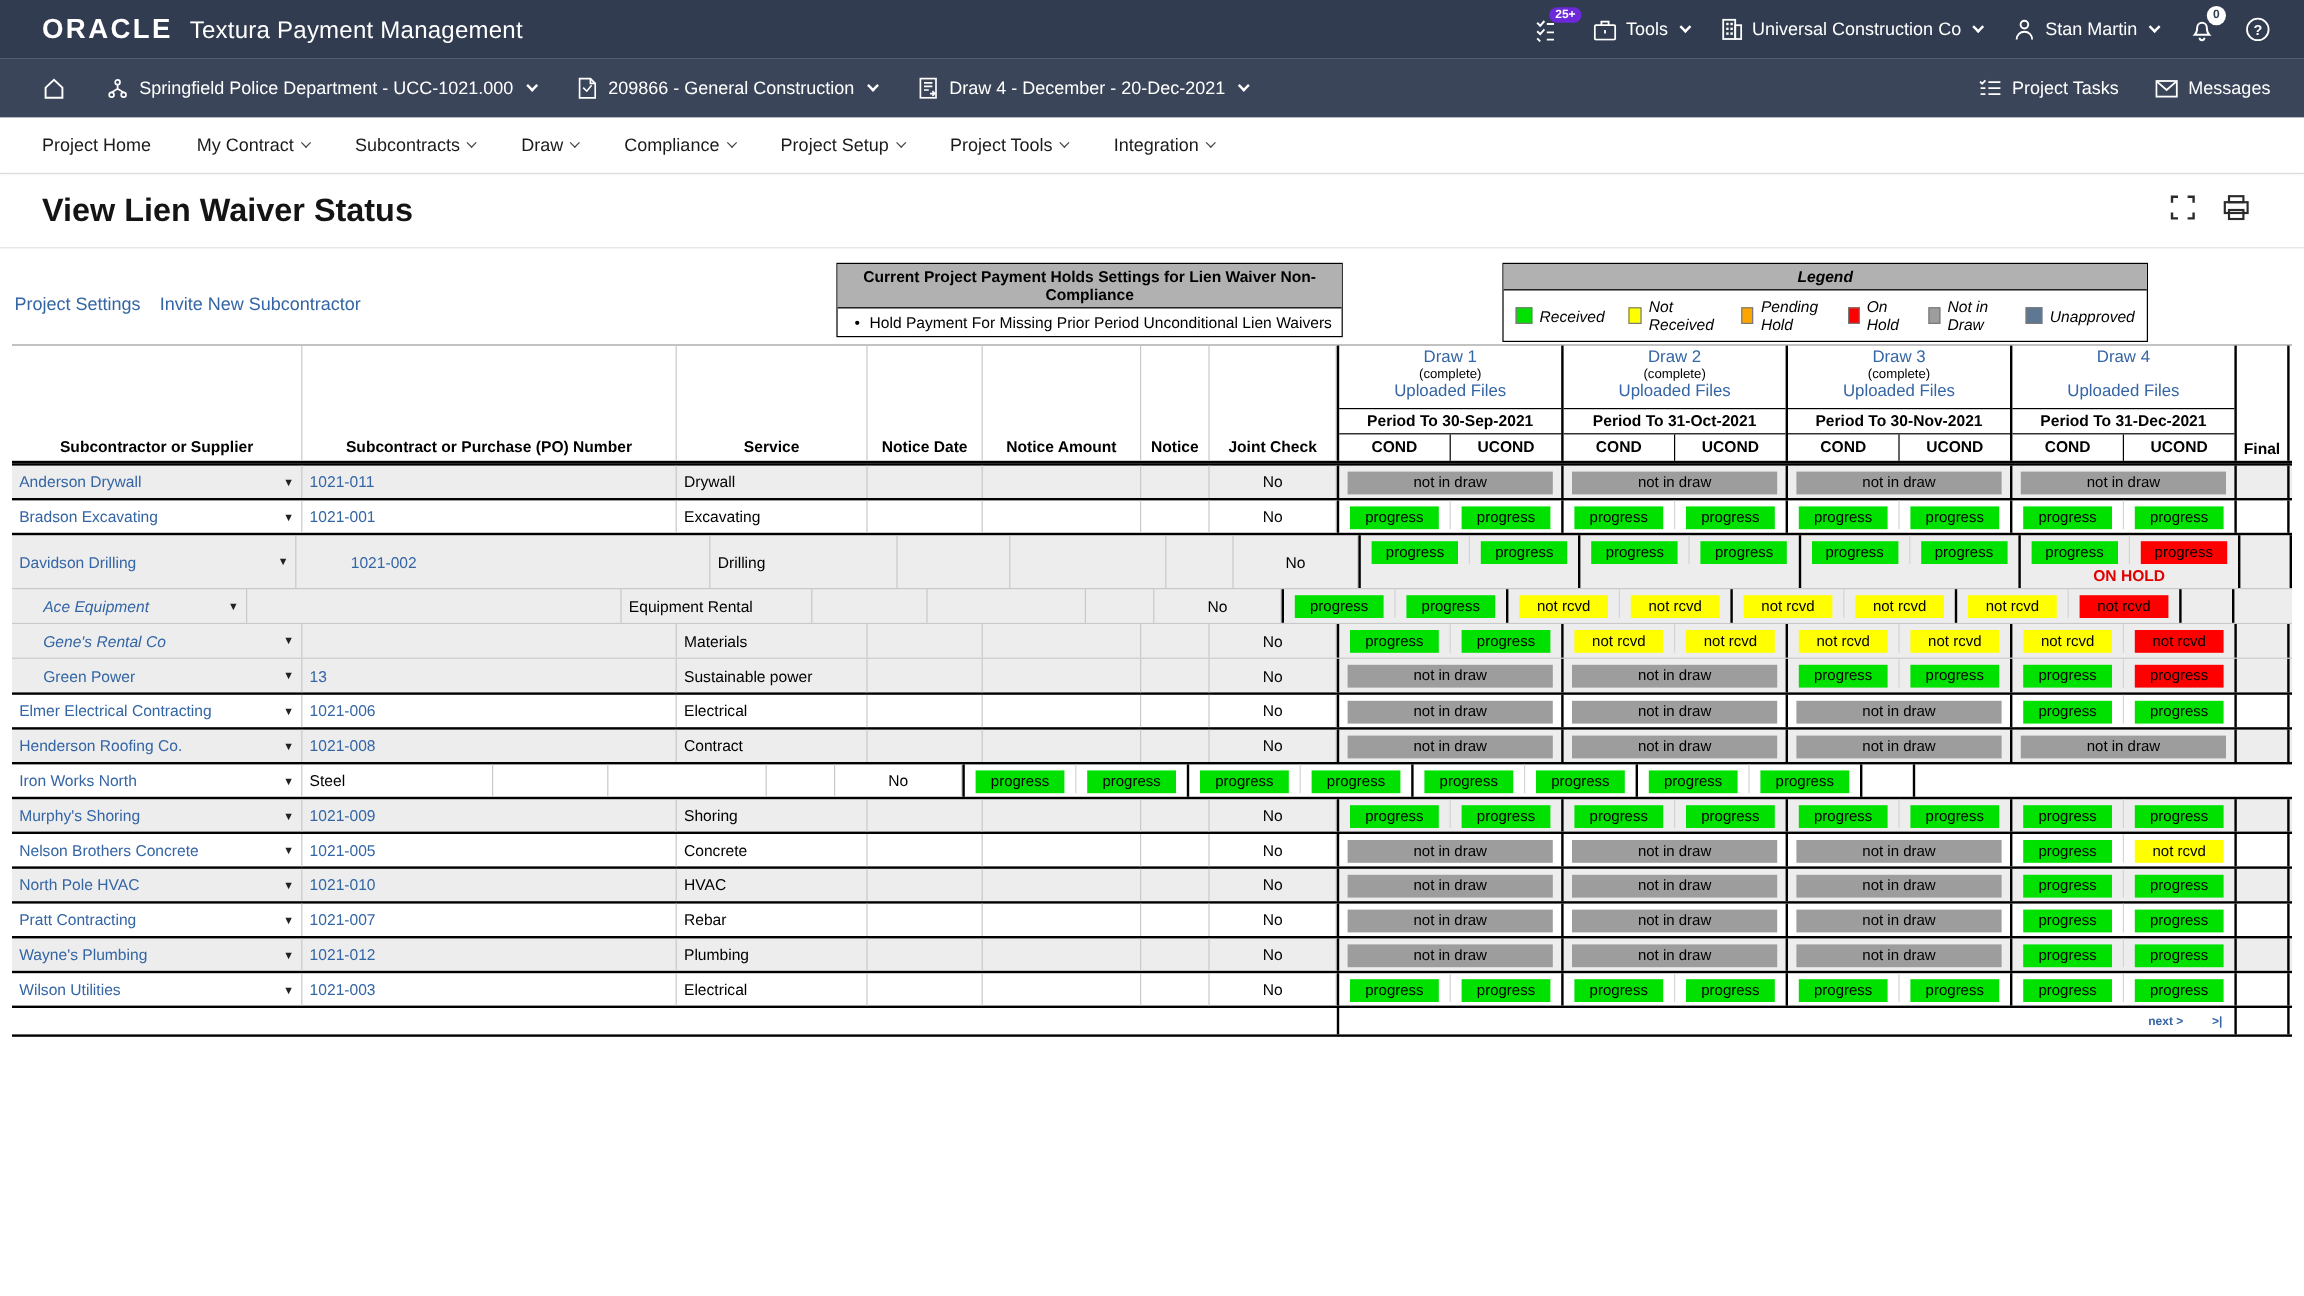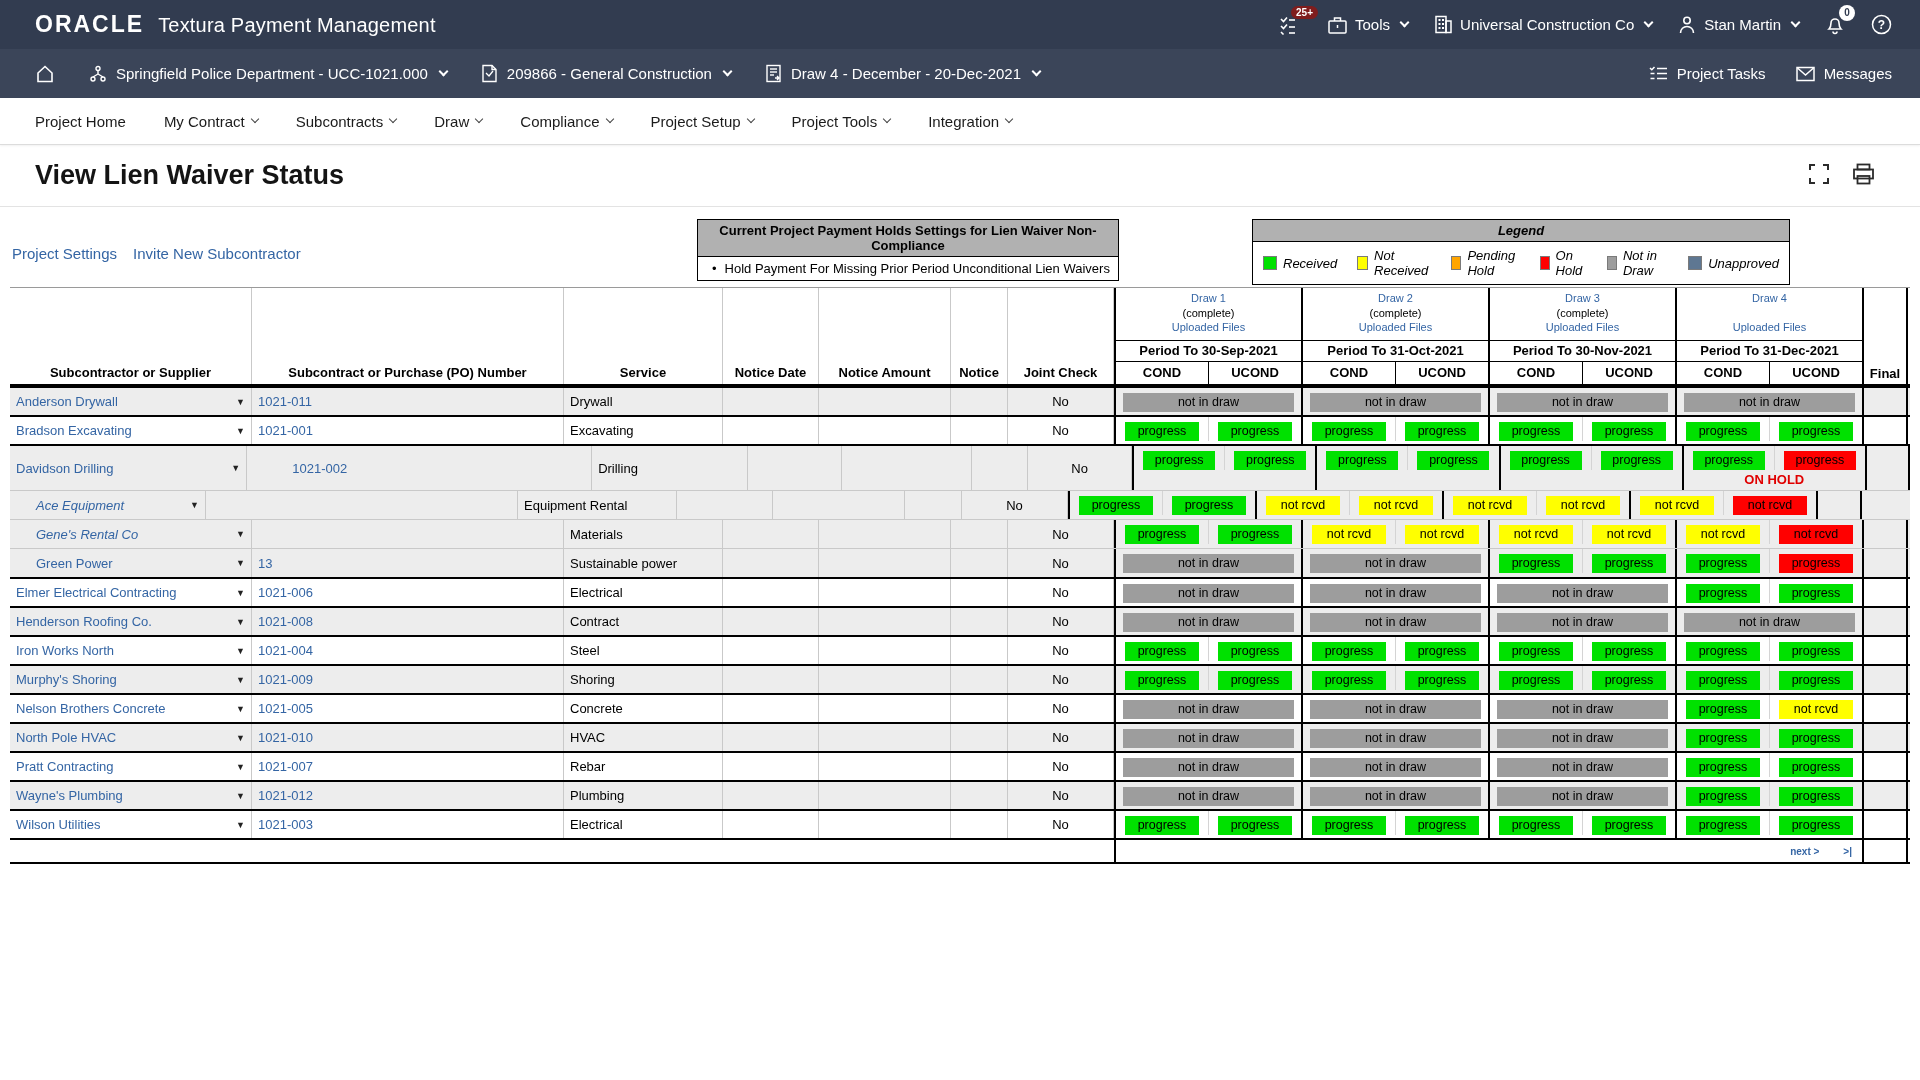--- a/index.html
+++ b/index.html
@@ -7,21 +7,21 @@
     font-family:"Liberation Sans","DejaVu Sans",sans-serif; }
 
   
   .topbar { height:49px; background:#323c50; display:flex; align-items:center;
     padding:0 28px 0 35px; color:#fff; }
   .brand { display:flex; align-items:baseline; gap:14px; }
   .brand .oracle { font-size:23px; font-weight:bold; letter-spacing:2px; }
   .brand .product { font-size:20px; font-weight:400; letter-spacing:.2px; }
   .topbar-right { margin-left:auto; display:flex; align-items:center; gap:26px; font-size:15px; }
   .tb-item { display:flex; align-items:center; gap:8px; cursor:pointer; position:relative; }
-  .badge-teal { position:absolute; top:-9px; right:-16px; background:#7f1d1d; color:#fff;
+  .badge-teal { position:absolute; top:-9px; right:-16px; background:#6d28d9; color:#fff;
     border-radius:9px; font-size:10px; font-weight:bold; padding:1px 5px; }
   .badge-white { position:absolute; top:-9px; right:-10px; background:#fff; color:#323c50;
     border-radius:9px; font-size:10px; font-weight:bold; min-width:16px; height:16px;
     line-height:16px; text-align:center; }
   .chev { display:inline-block; width:7px; height:7px; border-right:2px solid currentColor;
     border-bottom:2px solid currentColor; transform:rotate(45deg); margin-left:3px;
     position:relative; top:-2px; }
   .subbar { height:49px; background:#3b4559; display:flex; align-items:center;
     padding:0 28px 0 35px; color:#fff; font-size:15px; gap:34px; }
   .sb-item { display:flex; align-items:center; gap:9px; cursor:pointer; font-weight:500; }
@@ -59,21 +59,21 @@
 
   
   .lw-table { margin:0 0 0 10px; width:1900px; font-size:13px; color:#000;
     border-top:1px solid #9a9a9a; }
   .lw-header { display:flex; border-bottom:2px solid #000; }
   .hleft { border-right:1px solid #c9c9c9; display:flex; align-items:flex-end;
     justify-content:center; text-align:center; font-weight:bold; padding:2px 2px 4px 2px; }
   .hdraw { border-left:2px solid #000; display:flex; flex-direction:column; }
   .hd-title { height:53px; border-bottom:1px solid #000; text-align:center; padding-top:2px;
     line-height:15px; }
-  .hd-title .dlink { color:#3465a4; text-decoration:none; font-size:11px; cursor:pointer; }
+  .hd-title .dlink { color:#3465a4; text-decoration:none; font-size:14px; cursor:pointer; }
   .hd-title .dstat { font-size:11px; color:#000; display:block; height:13px; }
   .hd-period { height:21px; border-bottom:1px solid #000; text-align:center; font-weight:bold;
     line-height:20px; }
   .hd-cu { height:22px; display:flex; }
   .hd-cu div { flex:1; text-align:center; font-weight:bold; line-height:21px; }
   .hd-cu .hcond { border-right:1px solid #000; }
   .hfinal { border-left:2px solid #000; border-right:2px solid #000; display:flex;
     align-items:flex-end; justify-content:center; font-weight:bold; padding-bottom:3px; }
 
   .lw-row { display:flex; min-height:29px; }
@@ -766,23 +766,20 @@
       <div class="dsec" style="width: 187px;">
         <div class="nid-bar">not in draw</div>
       </div>
       <div class="fsec" style="width: 46px;"></div>
     </div>
     <div class="lw-row group">
       <div class="cell name" style="width: 242px;">
         <a>Iron Works North</a>
         <span class="tri">▼</span>
       </div>
-      <div class="cell" style="width: 312px;">
-        <a>1021-004</a>
-      </div>
       <div class="cell" style="width: 159px;">Steel</div>
       <div class="cell" style="width: 96px;"></div>
       <div class="cell" style="width: 132px;"></div>
       <div class="cell" style="width: 57px;"></div>
       <div class="cell ctr" style="width: 106px;">No</div>
       <div class="dsec" style="width: 187px;">
         <div class="halves">
           <div class="half l">
             <div class="chip" style="background: rgb(0, 225, 0);">progress</div>
           </div>

